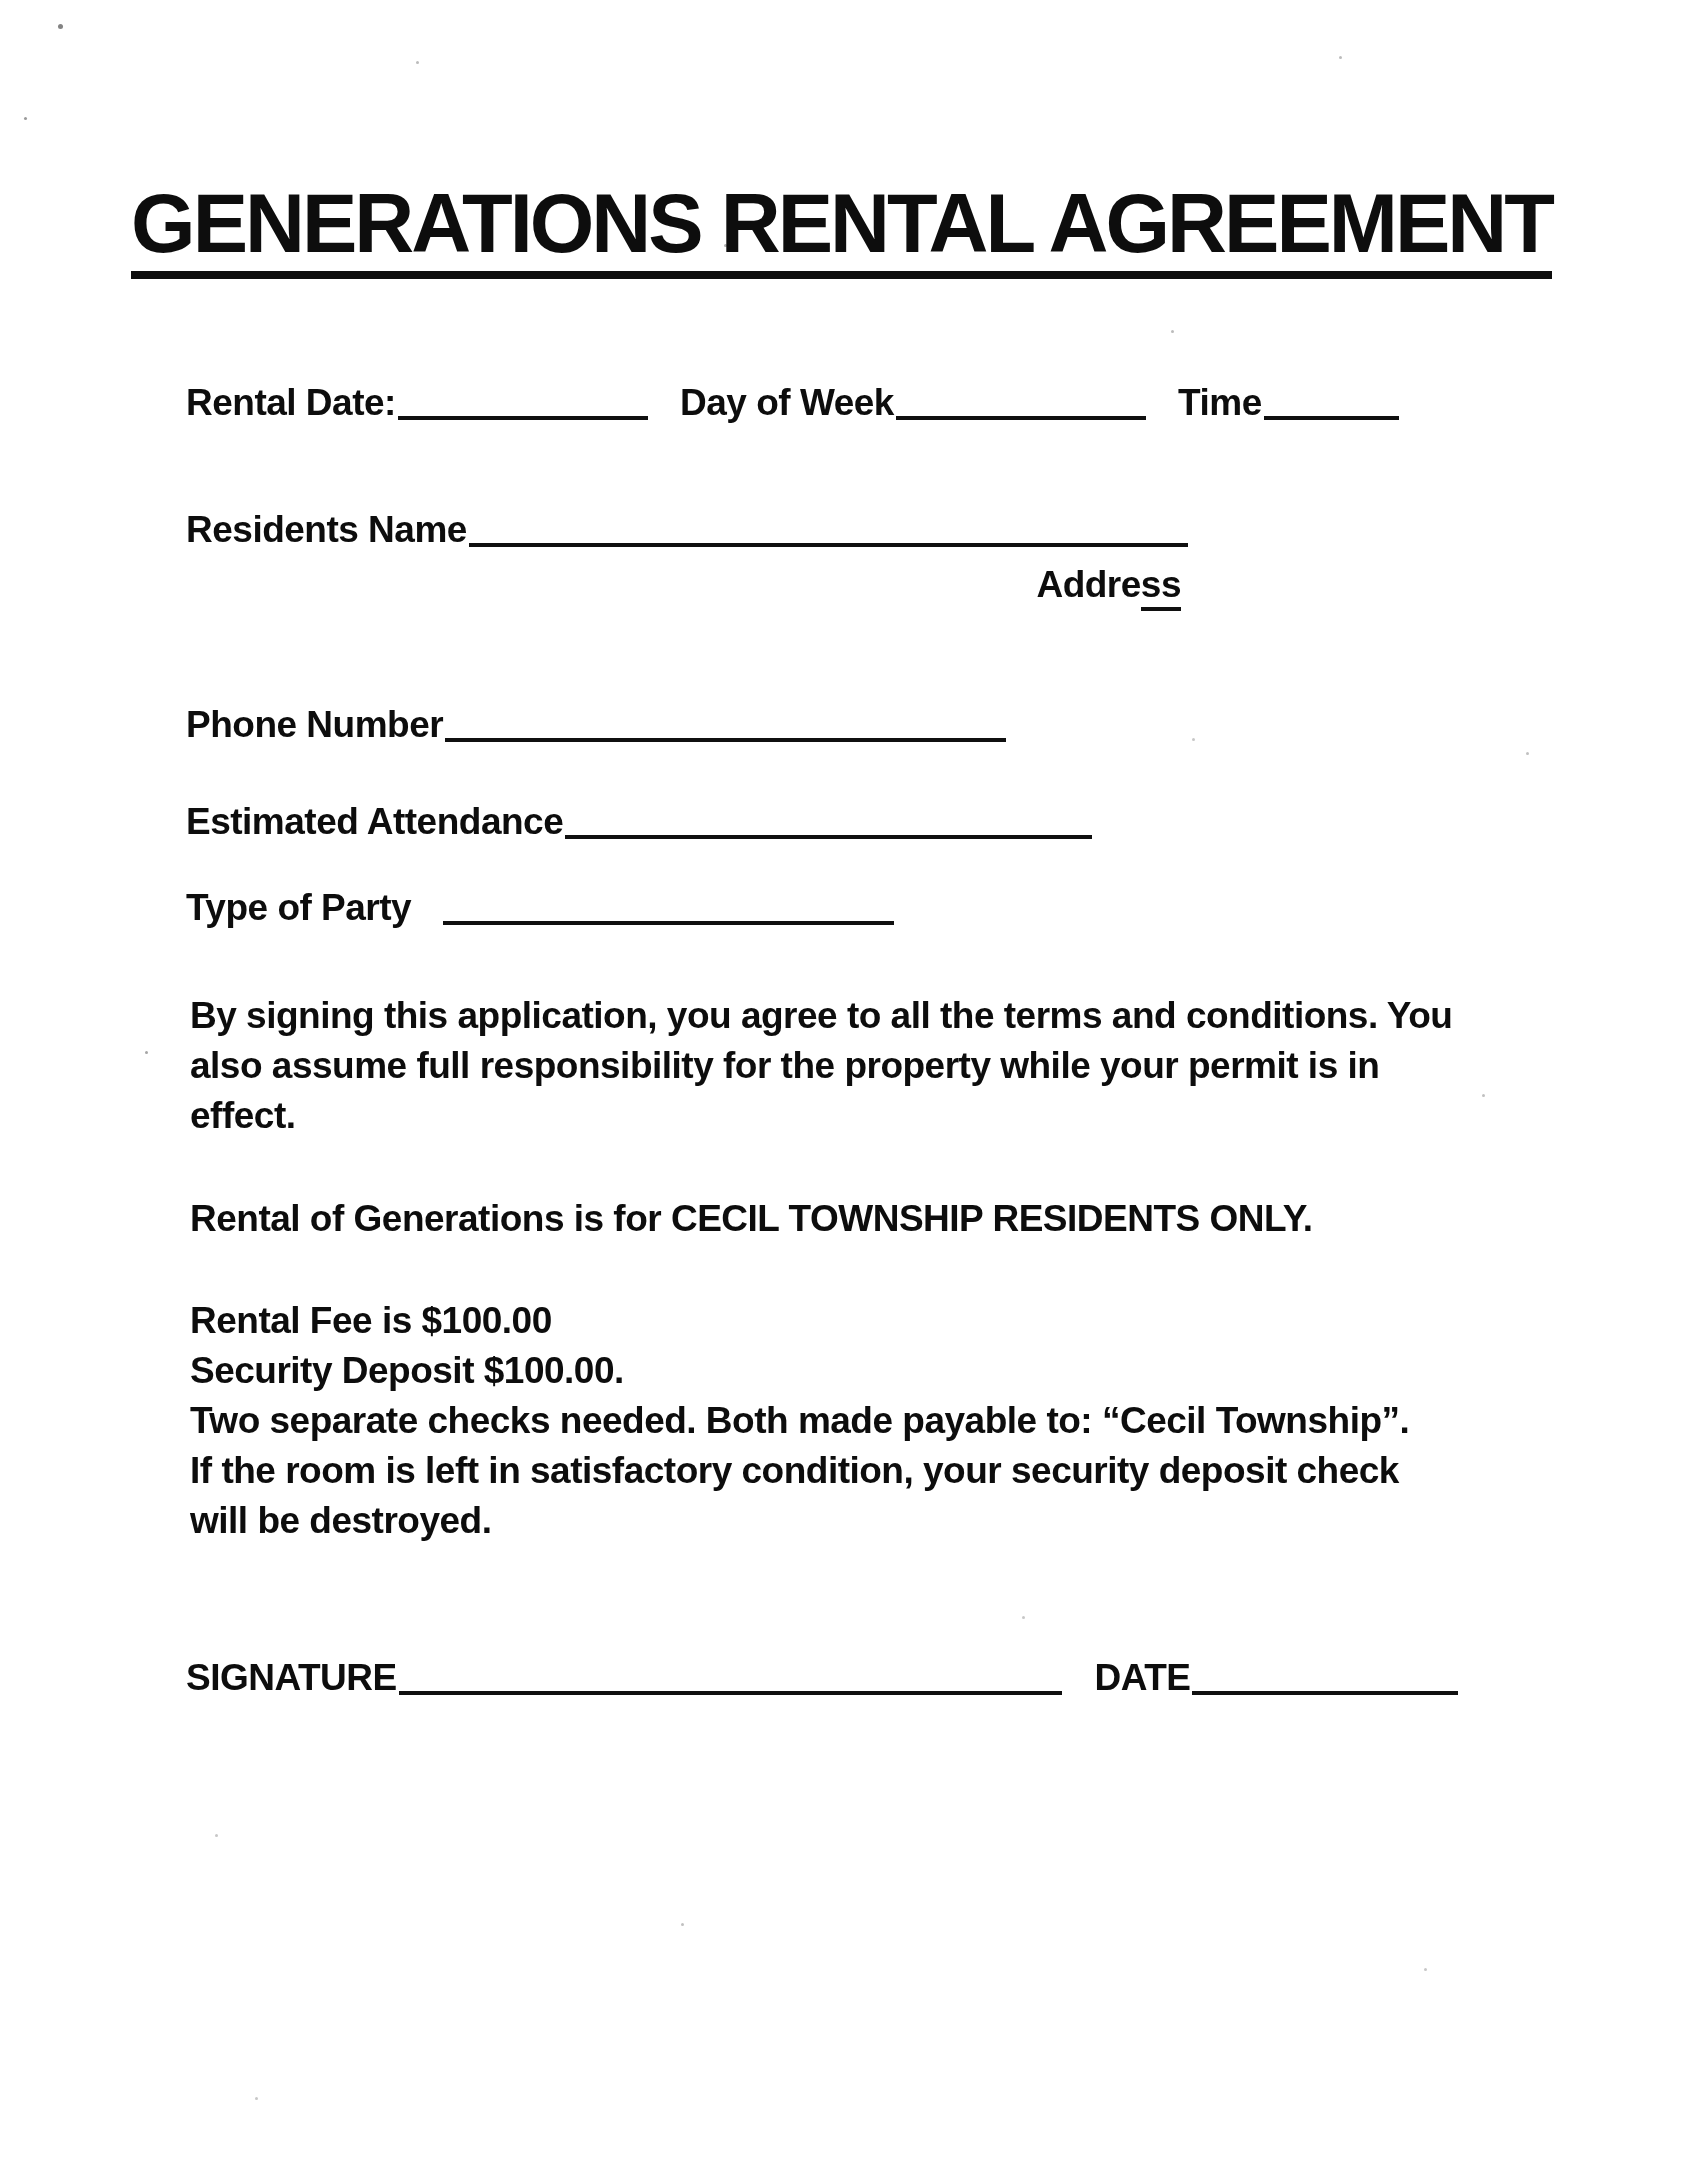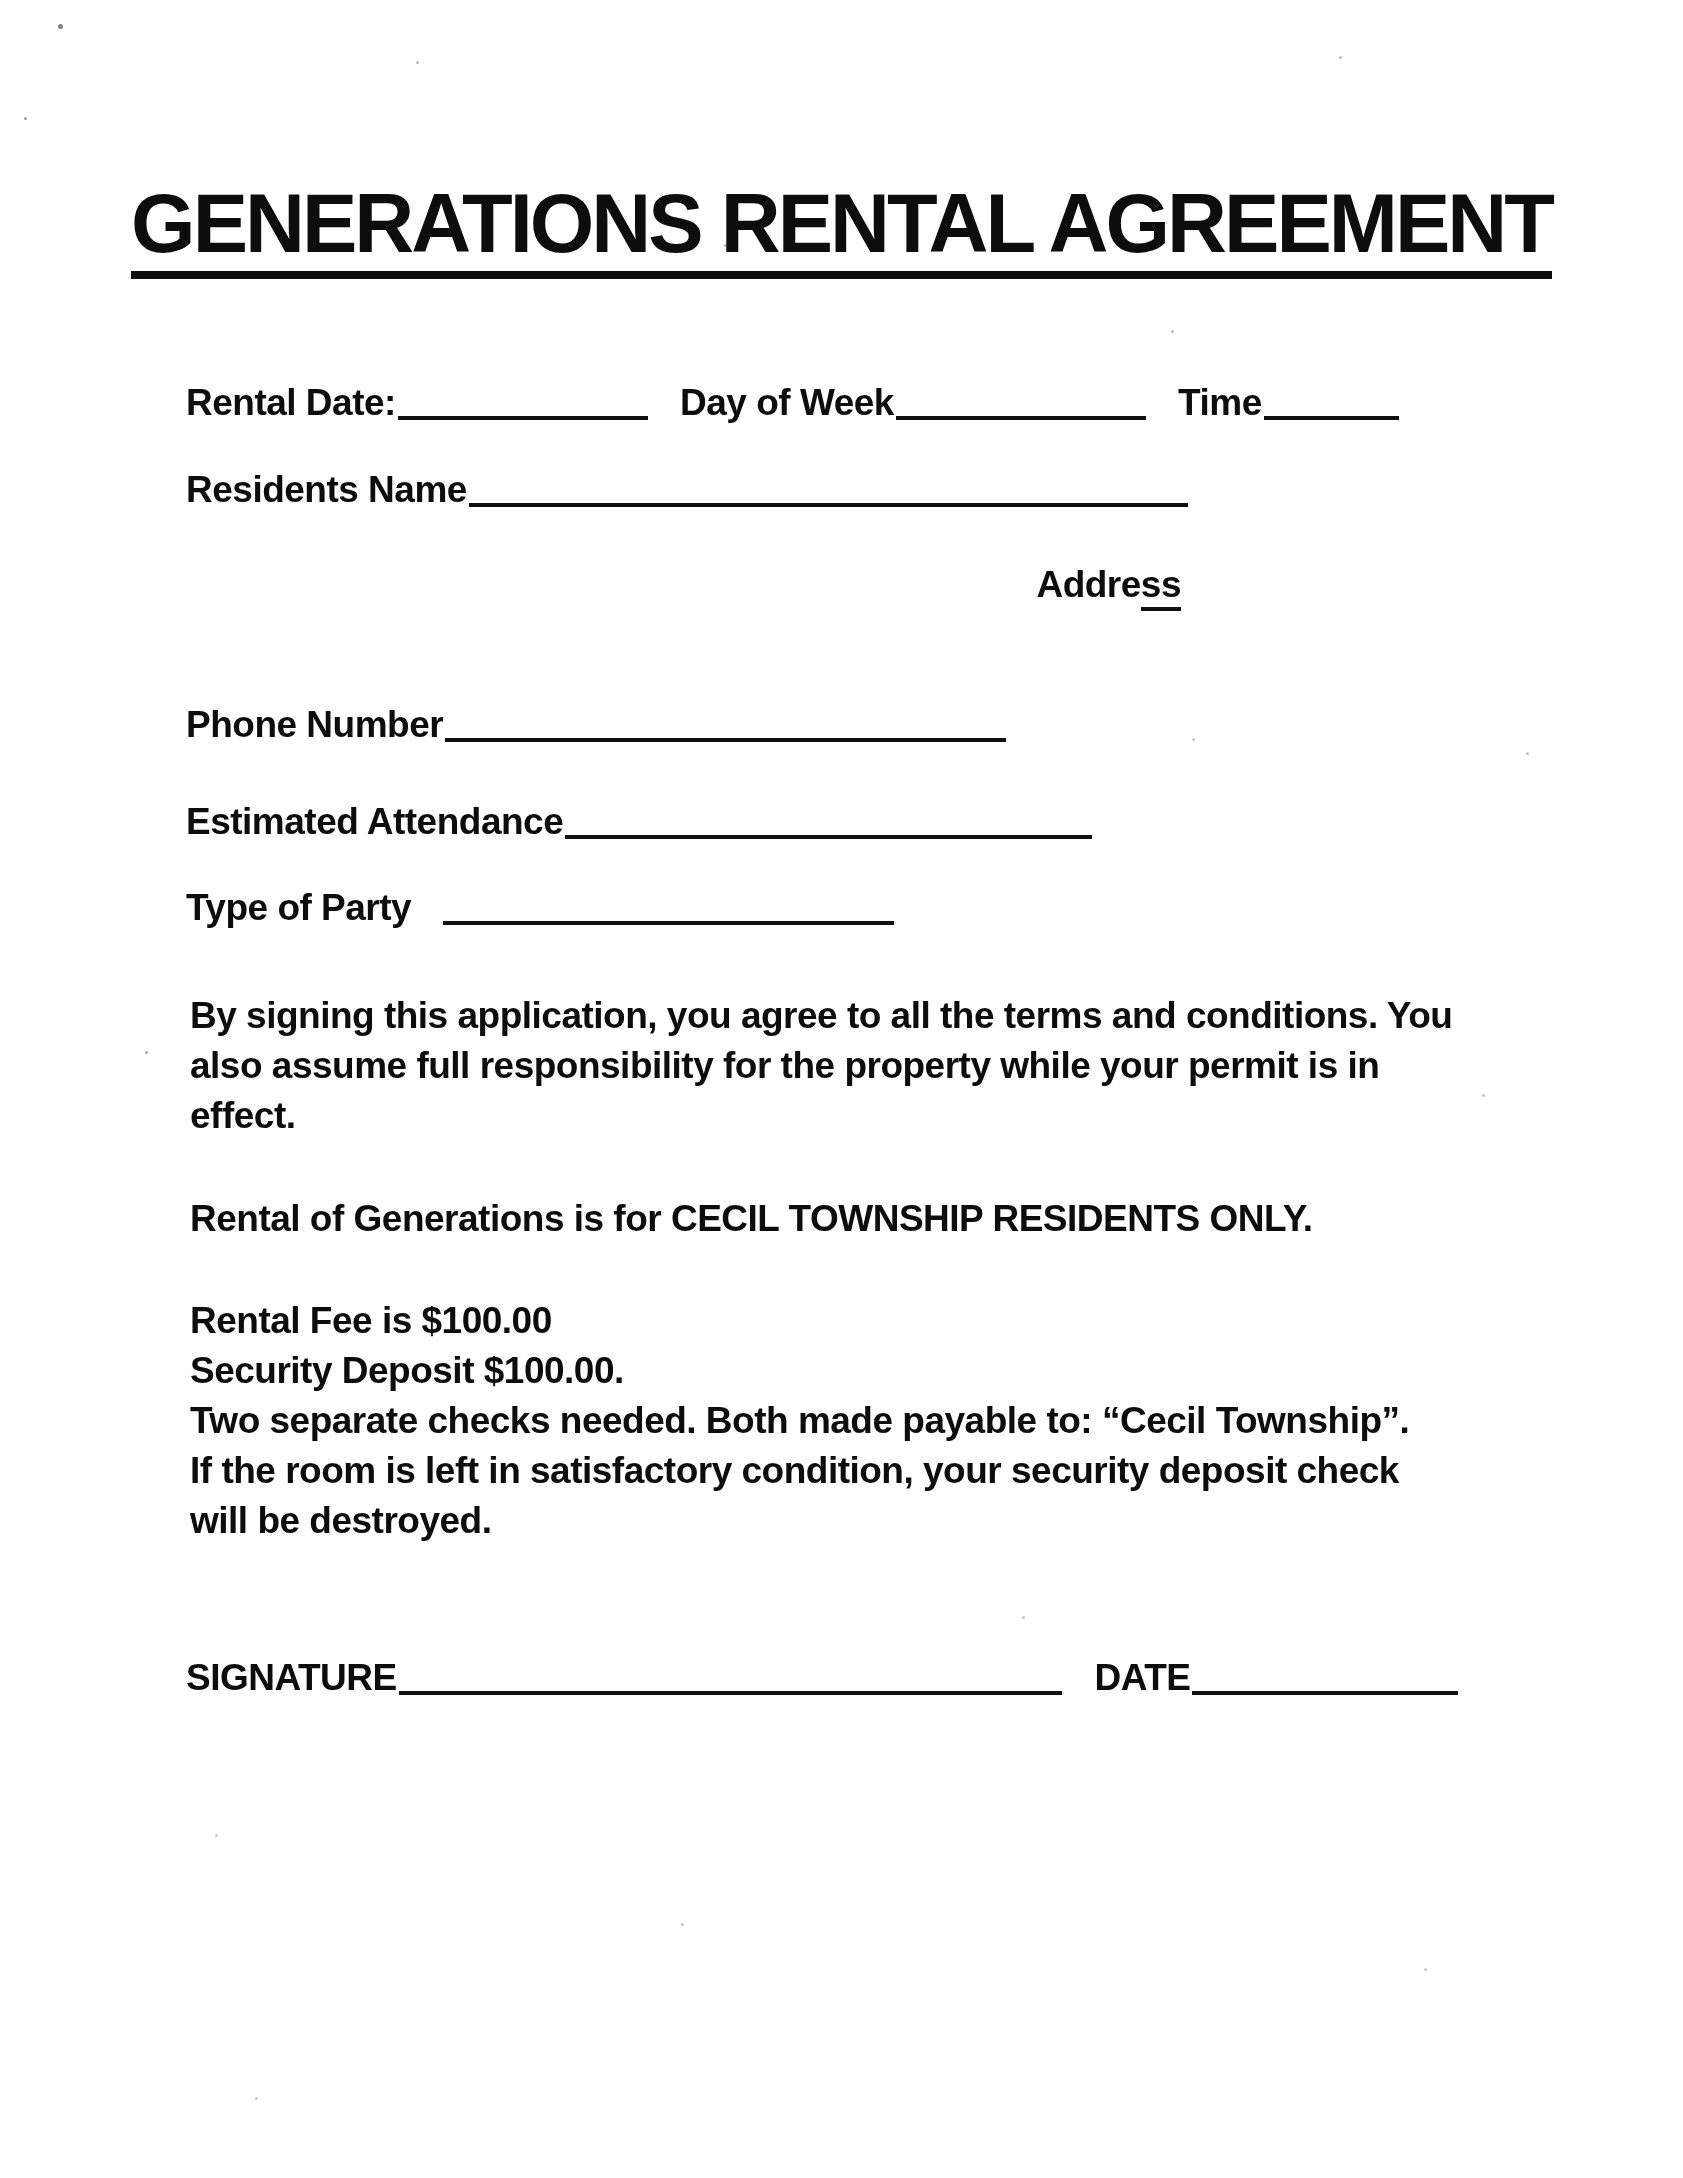--- a/index.html
+++ b/index.html
@@ -91,21 +91,21 @@
     font-size: 37px;
     font-weight: 700;
     letter-spacing: -0.5px;
     line-height: 50px;
     white-space: pre-line;
     max-width: 1445px;
   }
   .para.tight { line-height: 50px; }
   
   .row-rental      { top: 381px;  width: 1213px; }
-  .row-residents   { top: 468px;  width: 1002px; justify-content: center; }
+  .row-residents   { top: 508px;  width: 1002px; justify-content: center; }
   .row-address     { top: 563px;  width: 995px; flex-direction: column; }
   .row-phone       { top: 682px;  width: 820px; margin-top: 21px;  }
   .row-attendance  { top: 800px;  width: 906px;  }
   .row-party       { top: 886px;  width: 708px; gap: 30px;  }
   .para-terms      { top: 987px;  }
   .para-residents  { top: 1190px; }
   .para-fees       { top: 1292px; }
   .para-keyfob     { top: 1596px; }
   .row-signature   { top: 1656px; width: 1272px; }
 </style>

